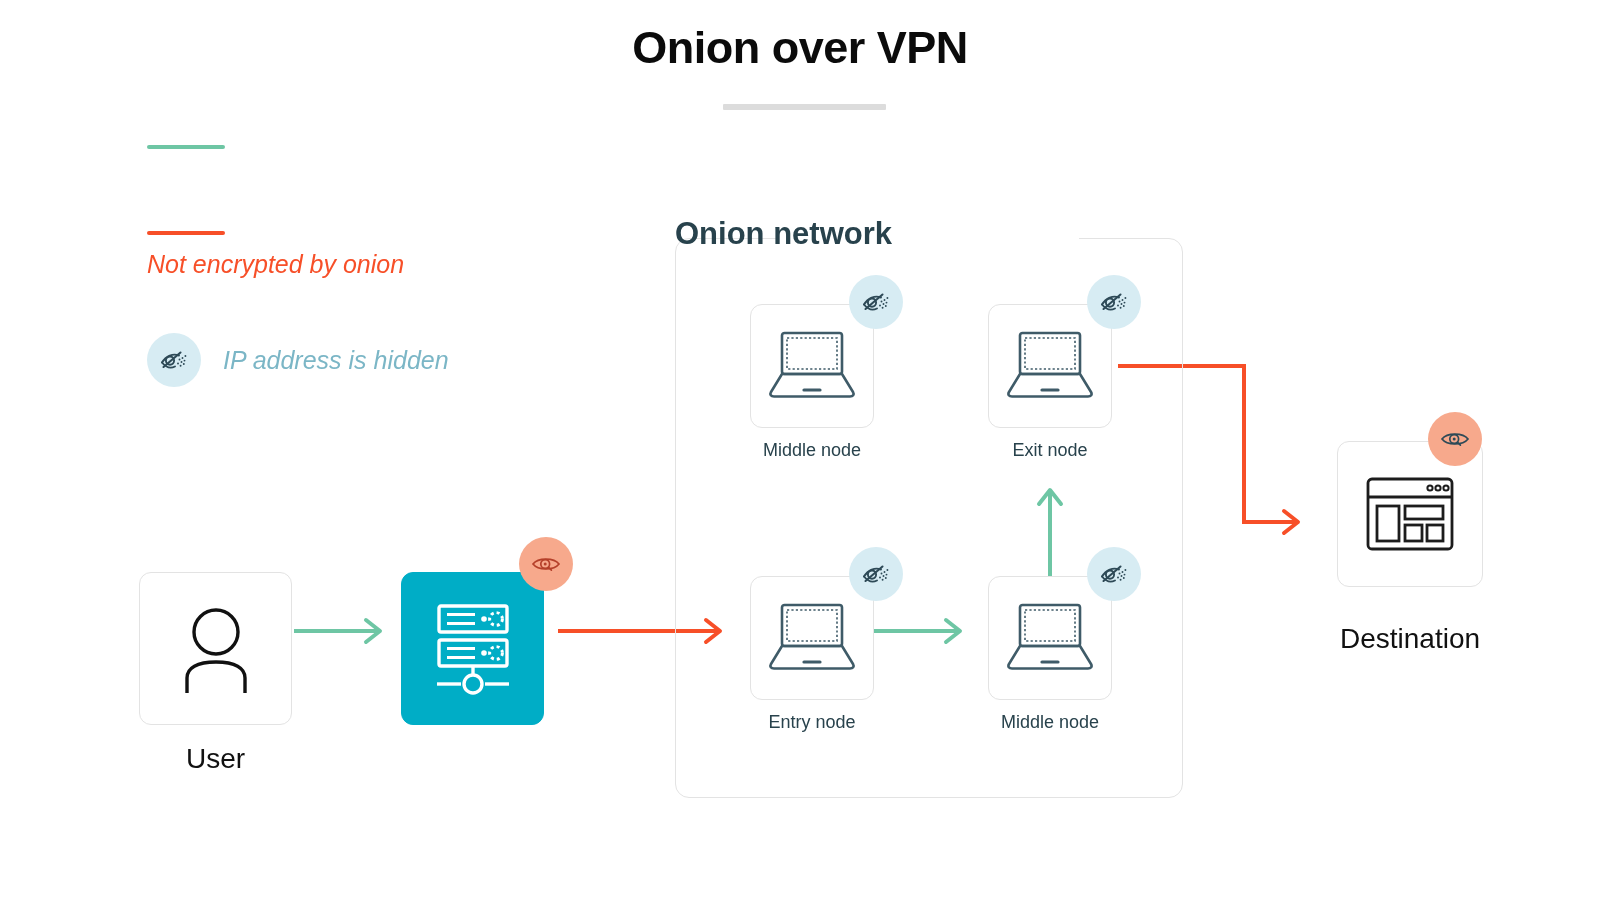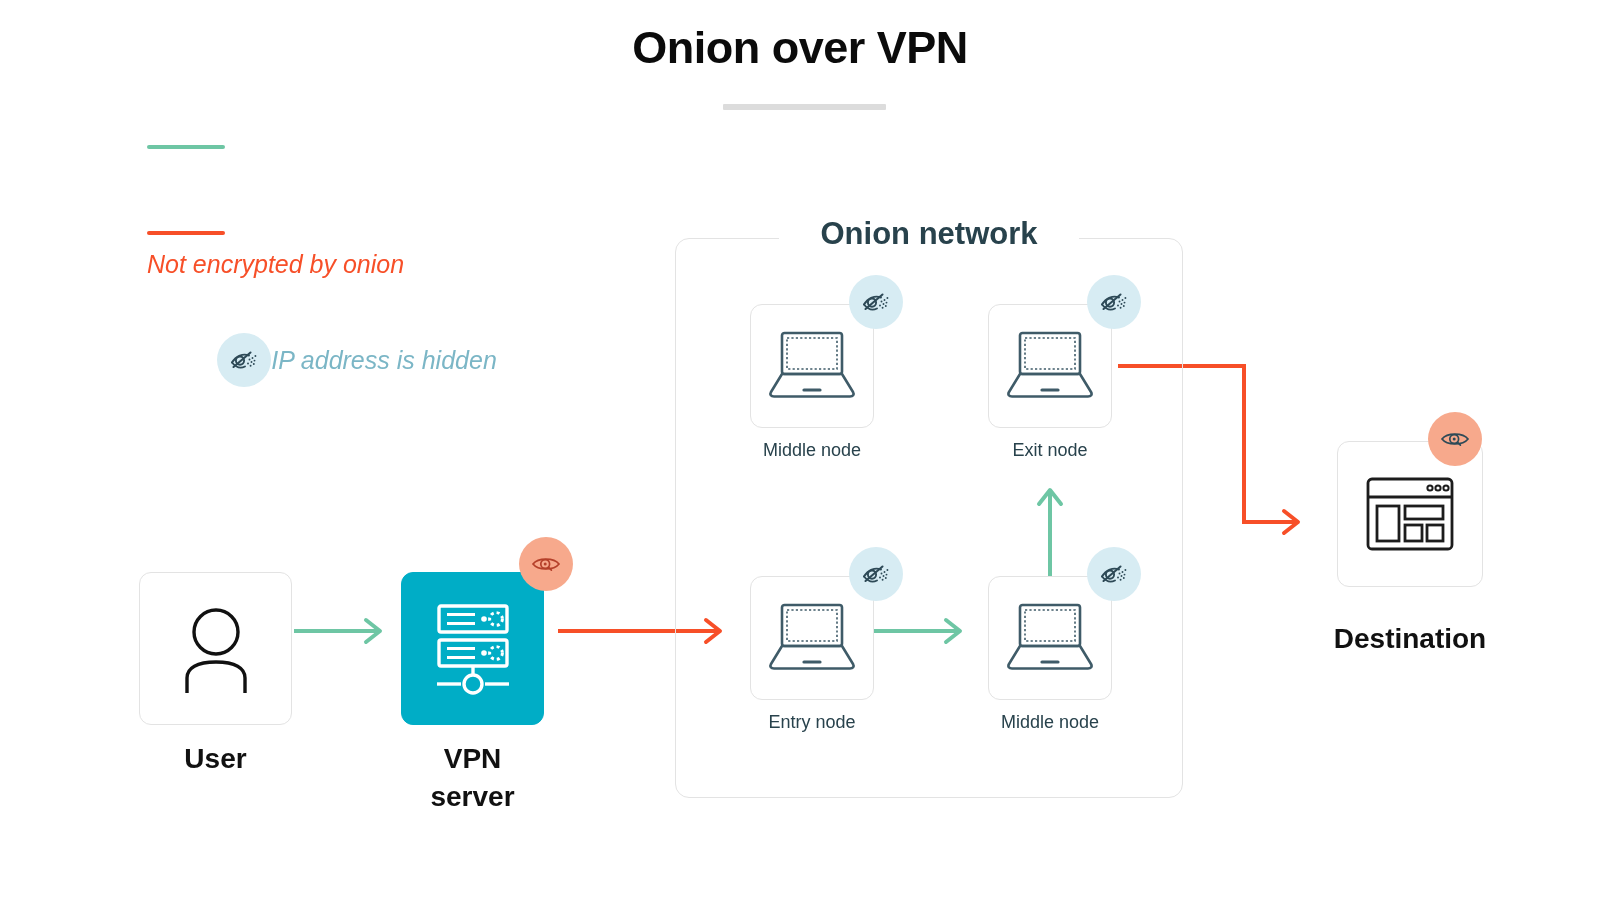--- a/index.html
+++ b/index.html
@@ -24,21 +24,21 @@
   }
 
   
   .legend { position: absolute; left: 147px; top: 145px; width: 420px; }
   .legend-row { position: relative; height: 86px; }
   .legend-swatch { width: 78px; height: 4px; border-radius: 2px; }
   .legend-line-label {
     margin-top: 15px; font-style: italic; font-size: 25px; white-space: nowrap;
   }
   .legend-badge-row {
-    display: flex; align-items: center; height: 86px; justify-content: center;
+    display: flex; align-items: center; gap: 22px; height: 86px;
   }
   .legend-badge-label { font-style: italic; font-size: 25px; white-space: nowrap; }
 
   
   .badge {
     width: 54px; height: 54px; border-radius: 50%;
     display: flex; align-items: center; justify-content: center;
     flex: 0 0 auto;
   }
   .badge.hidden-b { background: #d7ecf3; }
@@ -53,38 +53,38 @@
     border-radius: 12px;
     display: flex; align-items: center; justify-content: center;
   }
   .card.teal { background: #00adc6; border-color: #00adc6; }
   .node-label {
     position: absolute; text-align: center;
     font-size: 18px; color: #28424c; white-space: nowrap;
   }
   .bold-label {
     position: absolute; text-align: center;
-    font-size: 28px; font-weight: bold; color: #111; line-height: 1.35;
+    font-size: 28px; font-weight: normal; color: #111; line-height: 1.35;
   }
   .badge-on-card { position: absolute; z-index: 5; }
 
   
   .onion-box {
     position: absolute; left: 675px; top: 238px;
     width: 508px; height: 560px;
     border: 1.6px solid #e3e3e3;
     border-radius: 14px;
   }
   .onion-box-gap {
     position: absolute; left: 779px; top: 230px;
     width: 300px; height: 18px; background: #ffffff;
   }
   .onion-title {
     position: absolute; left: 675px; top: 216px; width: 508px;
-    text-align: center; font-size: 31px; font-weight: bold; color: #28424c;
+    font-size: 31px; font-weight: bold; color: #28424c;
   }
 
   
   .conn { position: absolute; }
   .conn svg { display: block; overflow: visible; }
 </style>
 </head>
 <body>
 
 <div id="stage">
@@ -193,24 +193,20 @@
     </svg>
   </div>
   <div class="badge known-b badge-on-card" style="left:519px; top:537px;">
     <svg width="34" height="34" viewBox="0 0 34 34">
       <path d="M4 17 C9 10.5, 25 10.5, 30 17 C25 23.5, 9 23.5, 4 17 Z" fill="none" stroke="#b5402a" stroke-width="1.7"></path>
       <circle cx="16.2" cy="17" r="4.4" fill="none" stroke="#b5402a" stroke-width="1.7"></circle>
       <circle cx="16.2" cy="17" r="1.5" fill="#b5402a"></circle>
       <line x1="19.4" y1="20.2" x2="22.4" y2="23.2" stroke="#b5402a" stroke-width="1.7" stroke-linecap="round"></line>
     </svg>
   </div>
-  <div class="bold-label" style="left:386px; top:740px; width:173px;">
-    <div>VPN</div>
-    <div>server</div>
-  </div>
 
   <div class="card" style="left:750px; top:304px; width:124px; height:124px;">
     <svg width="90" height="74" viewBox="0 0 90 74">
       <rect x="15" y="4" width="60" height="41" rx="2.5" fill="none" stroke="#3f5b68" stroke-width="2.6"></rect>
       <rect x="20" y="9" width="50" height="31" fill="none" stroke="#3f5b68" stroke-width="1.6" stroke-dasharray="2.2 2.2"></rect>
       <path d="M15 45 L4 63 C2.5 65.6, 4 67.5, 7 67.5 L83 67.5 C86 67.5, 87.5 65.6, 86 63 L75 45 Z" fill="none" stroke="#3f5b68" stroke-width="2.6" stroke-linejoin="round"></path>
       <line x1="37" y1="61" x2="53" y2="61" stroke="#3f5b68" stroke-width="3.2" stroke-linecap="round"></line>
     </svg>
   </div>
   <div class="badge hidden-b badge-on-card" style="left:849px; top:275px;">

